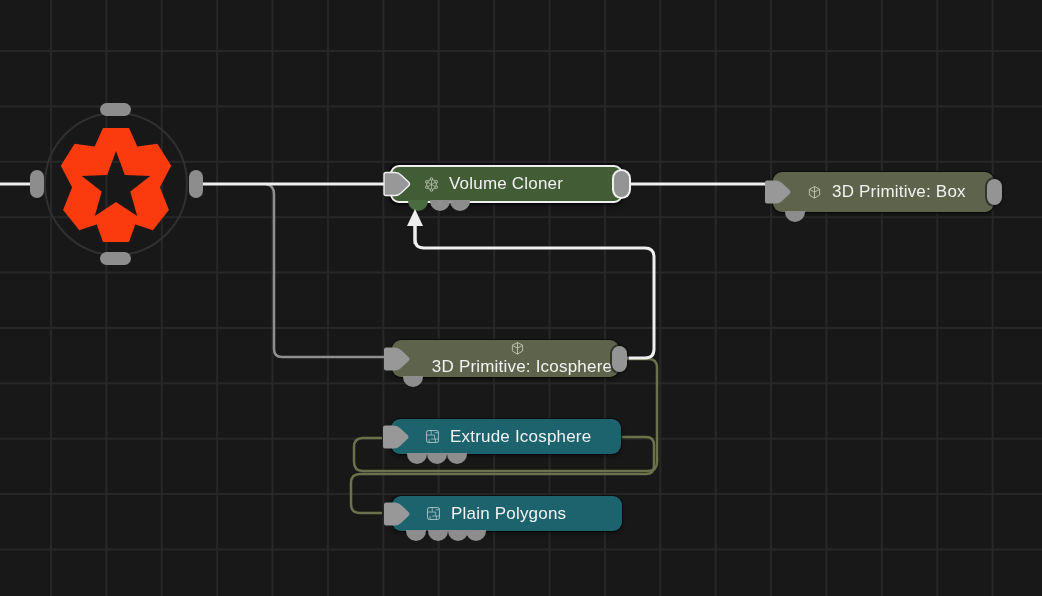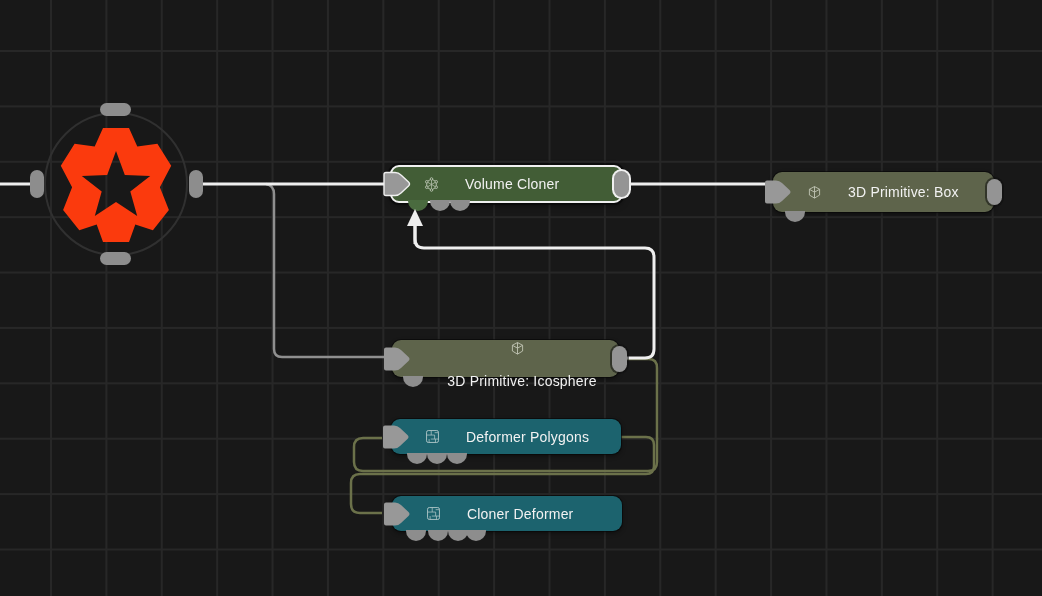--- a/index.html
+++ b/index.html
@@ -12,23 +12,22 @@
     background-size:55.4px 55.4px;
     background-position:50px 50px;
     font-family:"Liberation Sans", sans-serif;
   }
   svg.layer{position:absolute;left:0;top:0;z-index:0;}
   svg.overlay{position:absolute;left:0;top:0;z-index:6;pointer-events:none;}
 
   .node{
     position:absolute;z-index:3;display:flex;align-items:center;
     box-sizing:border-box;border-radius:9px;padding-left:33px;
-    color:#f2f2f2;font-size:14px;letter-spacing:.2px;
+    color:#f2f2f2;font-size:17px;letter-spacing:.2px;
     box-shadow:0 0 0 1px rgba(8,8,8,.65), 0 2px 5px rgba(0,0,0,.45);
-    gap:16px;
   }
   .node.green{background:#425d36;}
   .node.olive{background:#5e644b;}
   .node.teal{background:#1c636e;}
   .node.selected{border:2px solid #f0f0f0;padding-left:31px;
     box-shadow:0 0 0 2px rgba(8,8,8,.7), 0 2px 6px rgba(0,0,0,.5);}
   .node .label{white-space:nowrap;pointer-events:none;}
   .node .icon{display:inline-flex;width:17px;height:17px;margin-right:9px;opacity:.85;flex:none;}
   .in-arrow{position:absolute;left:-10px;top:50%;margin-top:-15px;width:29px;height:30px;}
   .out-pill{
@@ -129,37 +128,37 @@
   <div class="node teal" style="left:391px;top:419px;width:230px;height:35px;">
     <svg class="in-arrow" viewBox="0 0 29 30">
       <path d="M4,3.5 H13 Q16.5,3.5 19,6 L26.5,13 Q28.5,15 26.5,17 L19,24 Q16.5,26.5 13,26.5 H4 Q2,26.5 2,24.5 V5.5 Q2,3.5 4,3.5 Z" fill="#989898"></path>
     </svg>
     <span class="icon">
       <svg viewBox="0 0 20 20" fill="none" stroke="#c6d6d6" stroke-width="1.1">
         <rect x="3" y="3" width="14" height="14" rx="2"></rect>
         <path d="M3,8.3 H12.5 M8,13 H17 M8.5,3 V8.3 M12.5,8.3 V13 M6,13 V17 M13.5,13 V17 M12.5,5.5 H17" stroke-width=".9"></path>
       </svg>
     </span>
-    <span class="label">Deformer Polygons</span>
+    <span class="label">Extrude Icosphere</span>
     <div class="dot" style="left:16px;"></div>
     <div class="dot" style="left:36px;"></div>
     <div class="dot" style="left:56px;"></div>
   </div>
 
   <div class="node teal" style="left:392px;top:496px;width:230px;height:35px;">
     <svg class="in-arrow" viewBox="0 0 29 30">
       <path d="M4,3.5 H13 Q16.5,3.5 19,6 L26.5,13 Q28.5,15 26.5,17 L19,24 Q16.5,26.5 13,26.5 H4 Q2,26.5 2,24.5 V5.5 Q2,3.5 4,3.5 Z" fill="#989898"></path>
     </svg>
     <span class="icon">
       <svg viewBox="0 0 20 20" fill="none" stroke="#c6d6d6" stroke-width="1.1">
         <rect x="3" y="3" width="14" height="14" rx="2"></rect>
         <path d="M3,8.3 H12.5 M8,13 H17 M8.5,3 V8.3 M12.5,8.3 V13 M6,13 V17 M13.5,13 V17 M12.5,5.5 H17" stroke-width=".9"></path>
       </svg>
     </span>
-    <span class="label">Cloner Deformer</span>
+    <span class="label">Plain Polygons</span>
     <div class="dot" style="left:14px;"></div>
     <div class="dot" style="left:36px;"></div>
     <div class="dot" style="left:56px;"></div>
     <div class="dot" style="left:74px;"></div>
   </div>
 
   <svg class="overlay" width="1042" height="596" viewBox="0 0 1042 596">
     <line x1="415" y1="244" x2="415" y2="224" stroke="#efefef" stroke-width="3"></line>
     <polygon points="407,226 423,226 415,209" fill="#efefef"></polygon>
   </svg>

